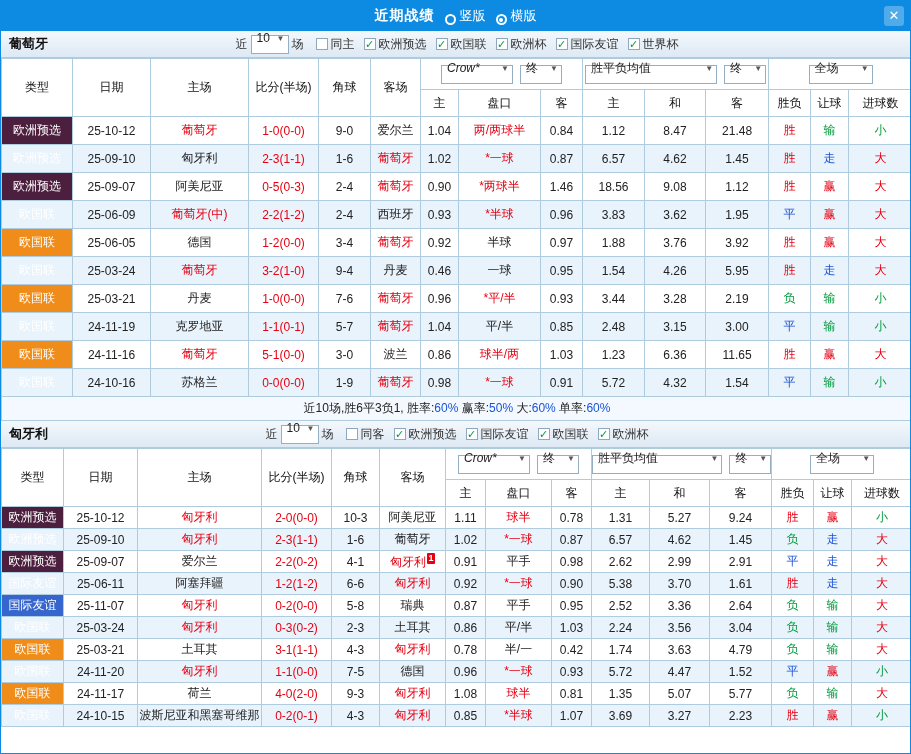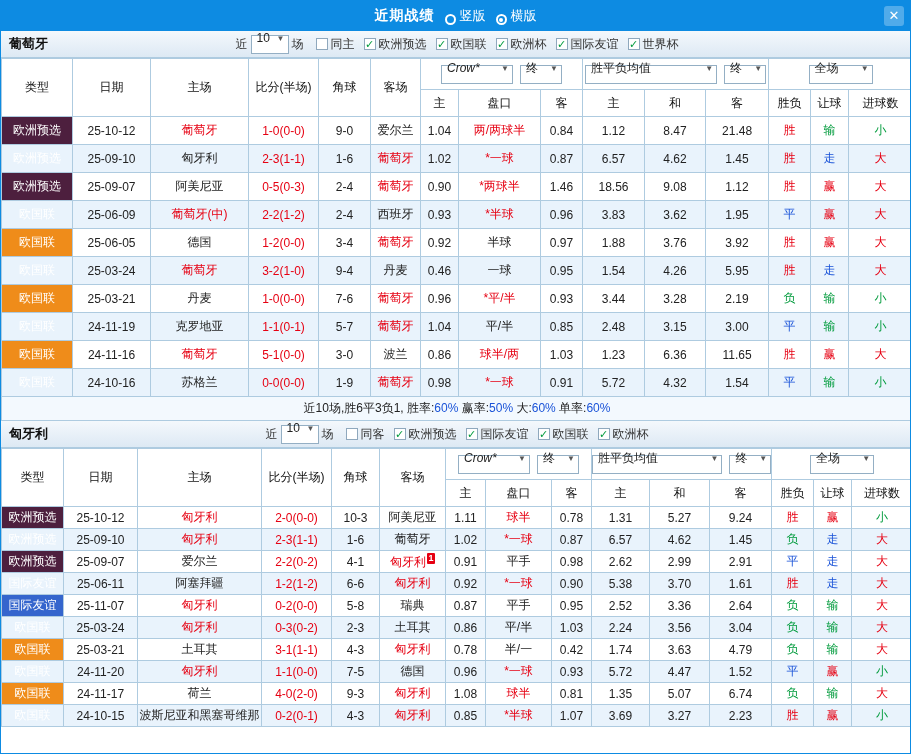--- a/index.html
+++ b/index.html
@@ -630,21 +630,21 @@
           <td class="date">24-11-17</td>
           <td class="team">荷兰</td>
           <td class="score">4-0(2-0)</td>
           <td class="corners">9-3</td>
           <td class="team focus">匈牙利</td>
           <td class="num">1.08</td>
           <td class="hcp red">球半</td>
           <td class="num">0.81</td>
           <td class="num">1.35</td>
           <td class="num">5.07</td>
-          <td class="num">6.74</td>
+          <td class="num">5.77</td>
           <td class="res c-g">负</td>
           <td class="res c-g">输</td>
           <td class="res c-r">大</td>
         </tr>
         <tr>
           <td class="type type-unl">欧国联</td>
           <td class="date">24-10-15</td>
           <td class="team">波斯尼亚和黑塞哥维那</td>
           <td class="score">0-2(0-1)</td>
           <td class="corners">4-3</td>

